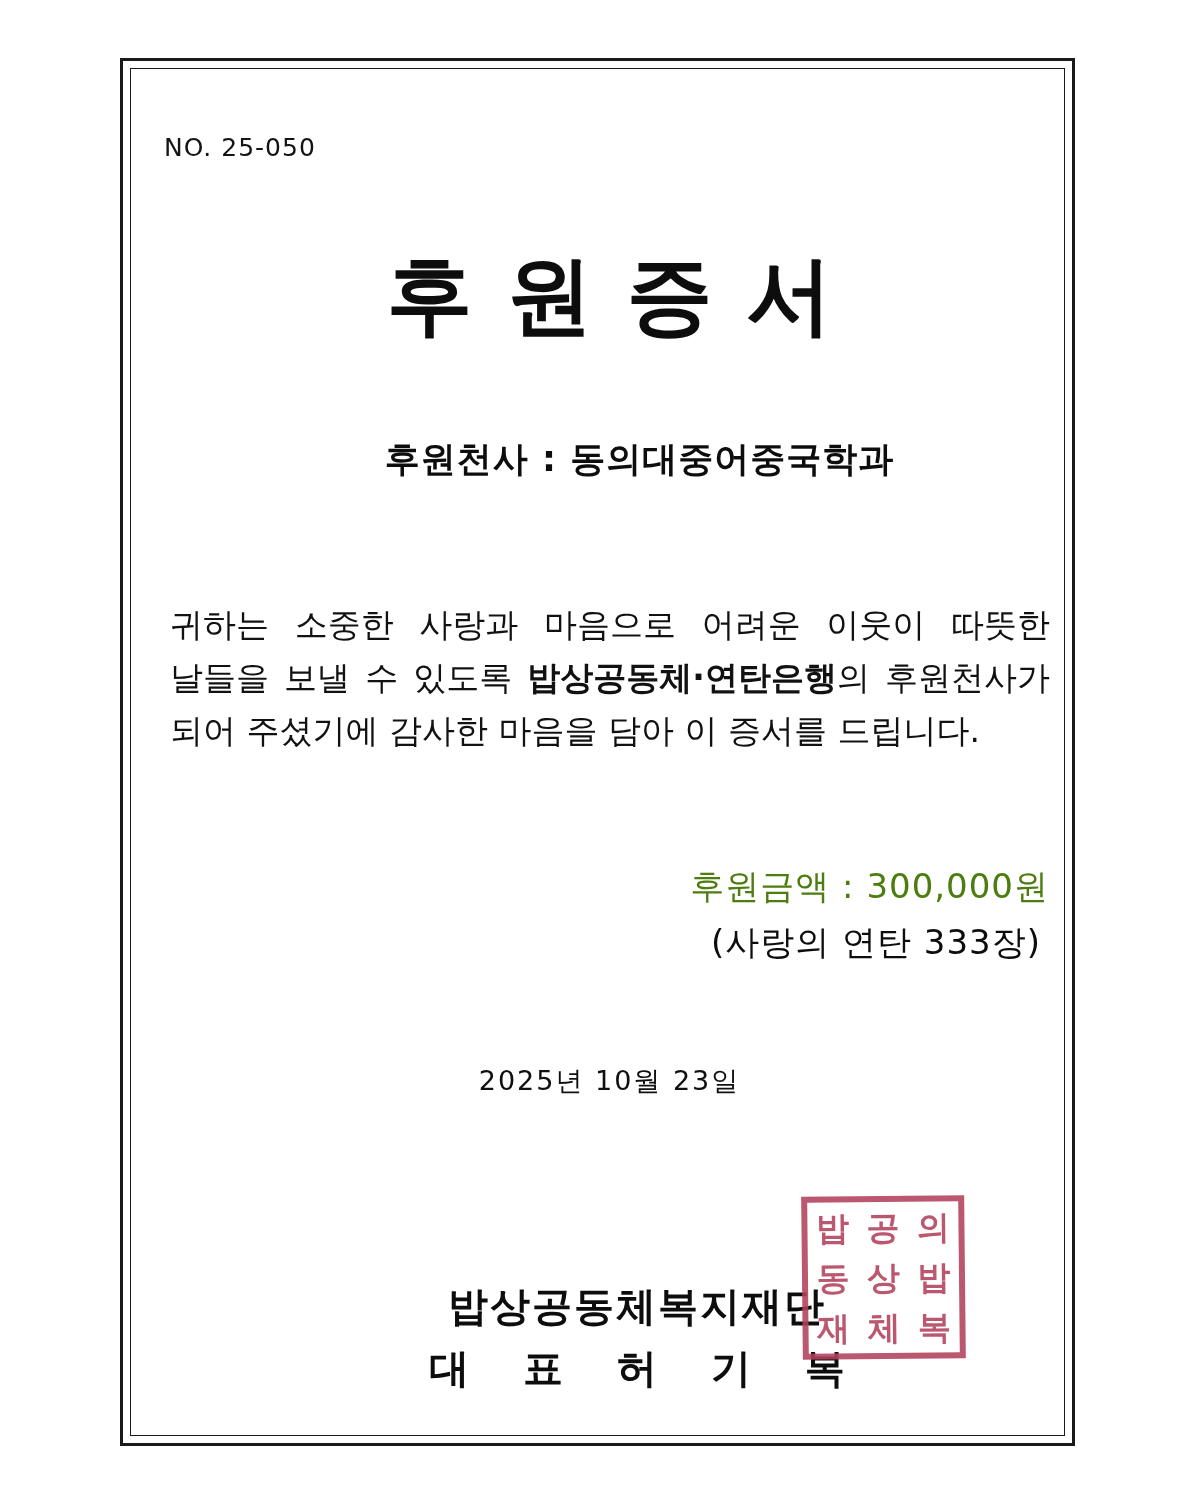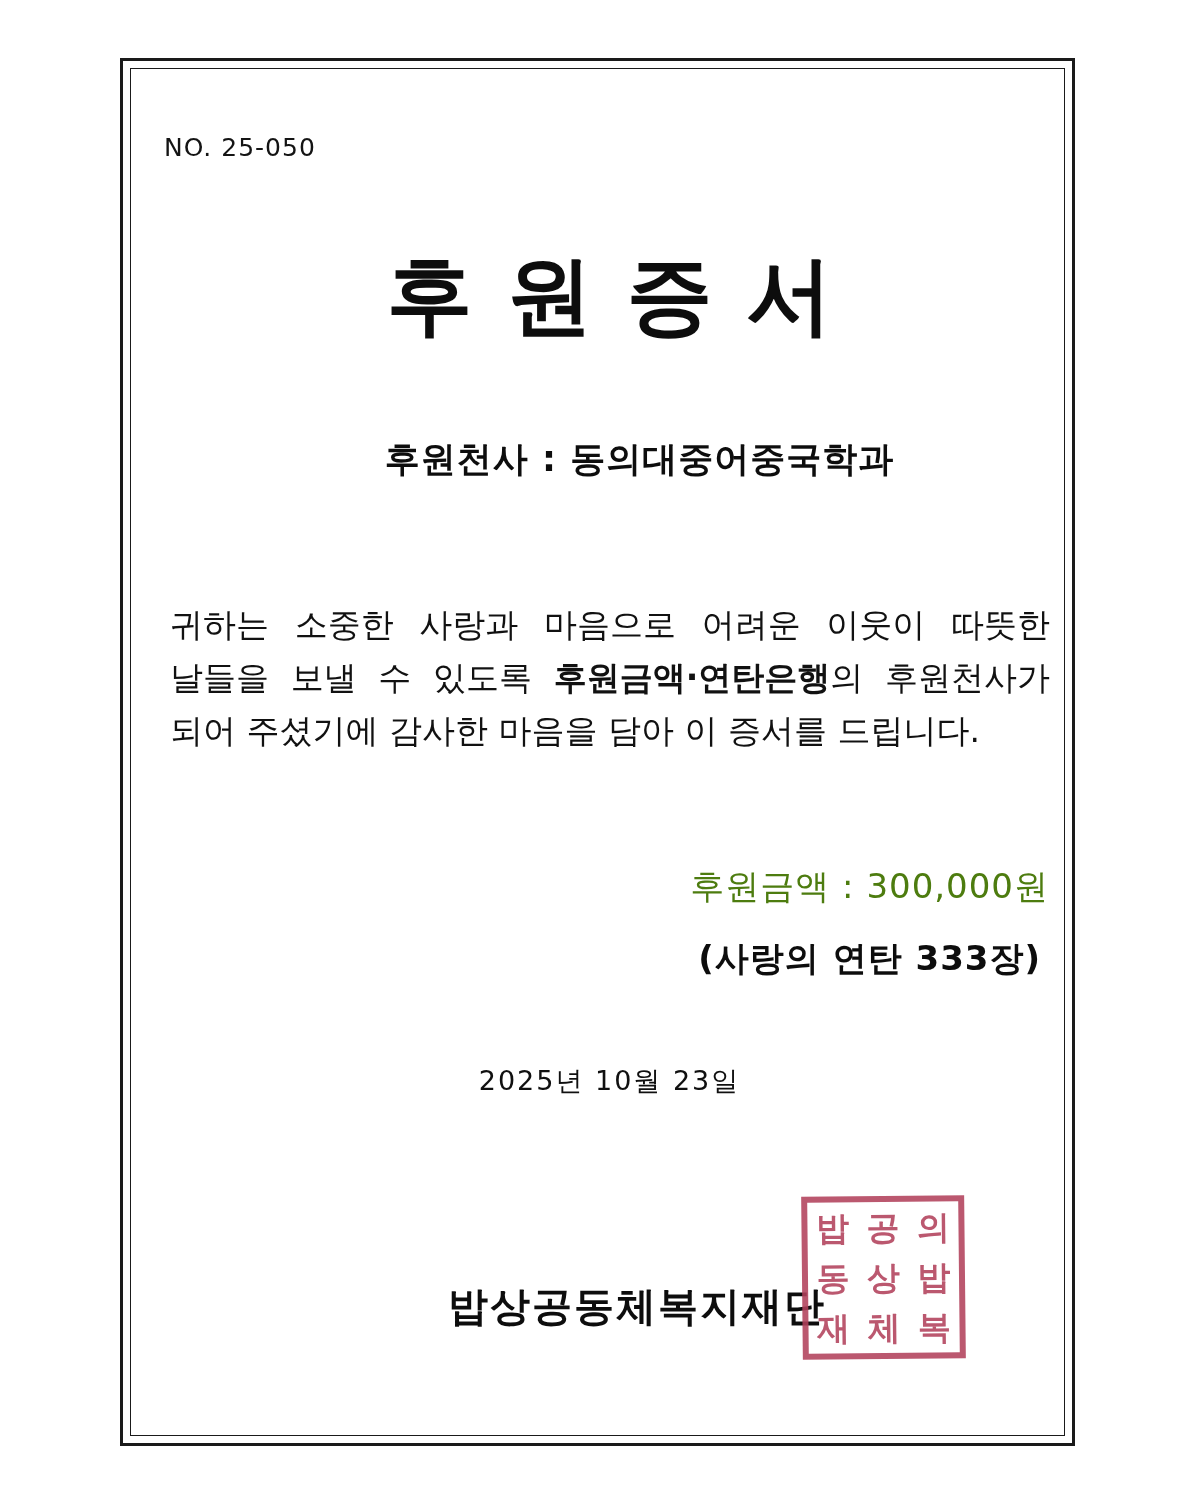--- a/index.html
+++ b/index.html
@@ -118,26 +118,25 @@
   }
   .amount-line {
     font-size: 34px;
     font-weight: normal;
     letter-spacing: 1px;
     color: #4d7c0f;
     line-height: 56px;
   }
   .amount-sub {
     font-size: 34px;
-    font-weight: bold;
+    font-weight: normal;
     letter-spacing: 1px;
     color: #0d0d0d;
     line-height: 56px;
     padding-right: 8px;
-    margin-top: 16px;
   }
 
   .date-line {
     position: absolute;
     left: 0;
     top: 995px;
     width: 935px;
     text-align: center;
     font-size: 27px;
     letter-spacing: 2px;
@@ -216,35 +215,36 @@
     <div class="doc-no">NO. 25-050</div>
 
     <div class="title">후원증서</div>
 
     <div class="sponsor-line">
       <span>후원천사 :</span>
       <span>동의대중어중국학과</span>
     </div>
 
     <div class="body-text">
-      <span>귀하는 소중한 사랑과 마음으로 어려운 이웃이 따뜻한 날들을 보낼 수 있도록 </span><span class="strong">후원금액·연탄은행</span><span>의 후원천사가 되어 주셨기에 감사한 마음을 담아 이 증서를 드립니다.</span>
+      <span>귀하는 소중한 사랑과 마음으로 어려운 이웃이 따뜻한 날들을 보낼 수 있도록 </span><span class="strong">밥상공동체·연탄은행</span><span>의 후원천사가 되어 주셨기에 감사한 마음을 담아 이 증서를 드립니다.</span>
     </div>
 
     <div class="amount-block">
       <div class="amount-line">
         <span>후원금액 :</span>
         <span>300,000원</span>
       </div>
       <div class="amount-sub">(사랑의 연탄 333장)</div>
     </div>
 
     <div class="date-line">2025년 10월 23일</div>
 
     <div class="signature-block">
       <div class="org-name">밥상공동체복지재단</div>
+      <div class="rep-name">대 표 허 기 복</div>
     </div>
 
     <div class="seal">
       <div class="seal-grid">
         <div class="seal-cell">밥</div>
         <div class="seal-cell">공</div>
         <div class="seal-cell">의</div>
         <div class="seal-cell">동</div>
         <div class="seal-cell">상</div>
         <div class="seal-cell">밥</div>

